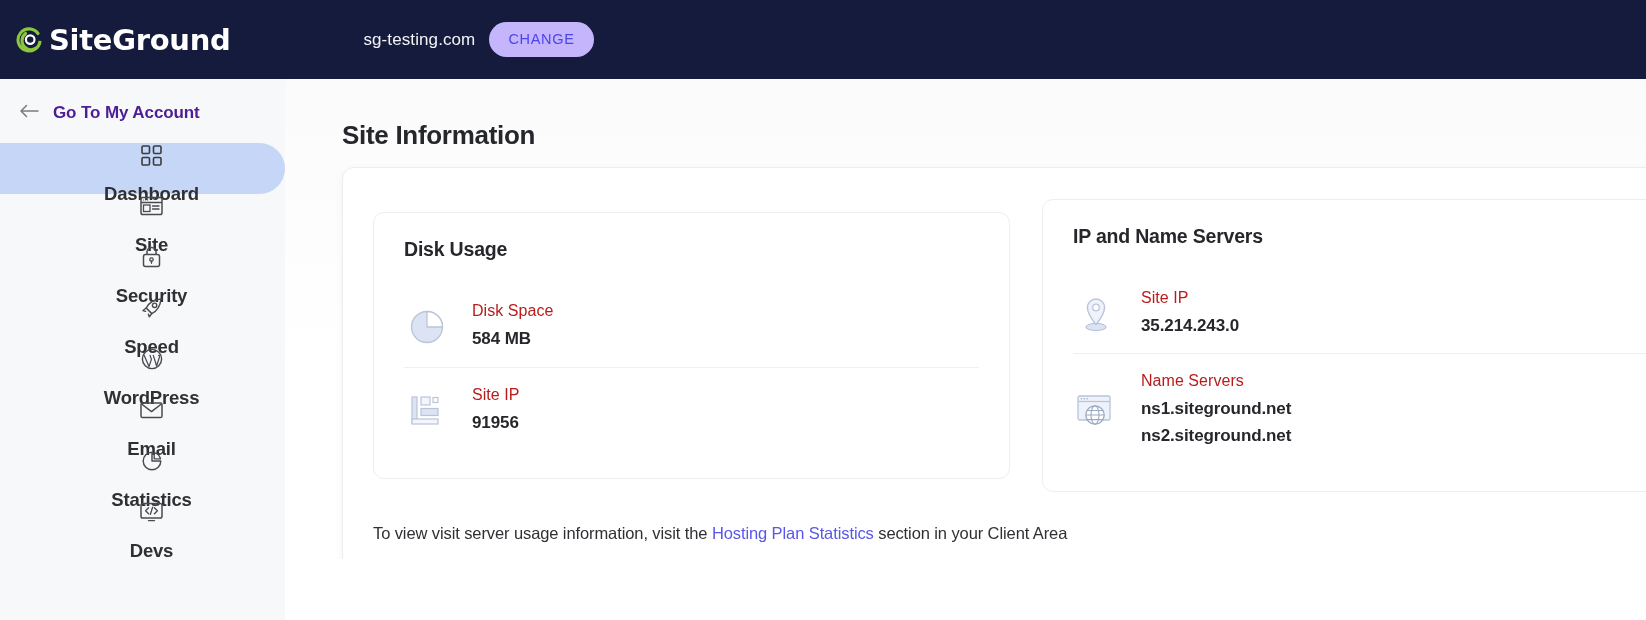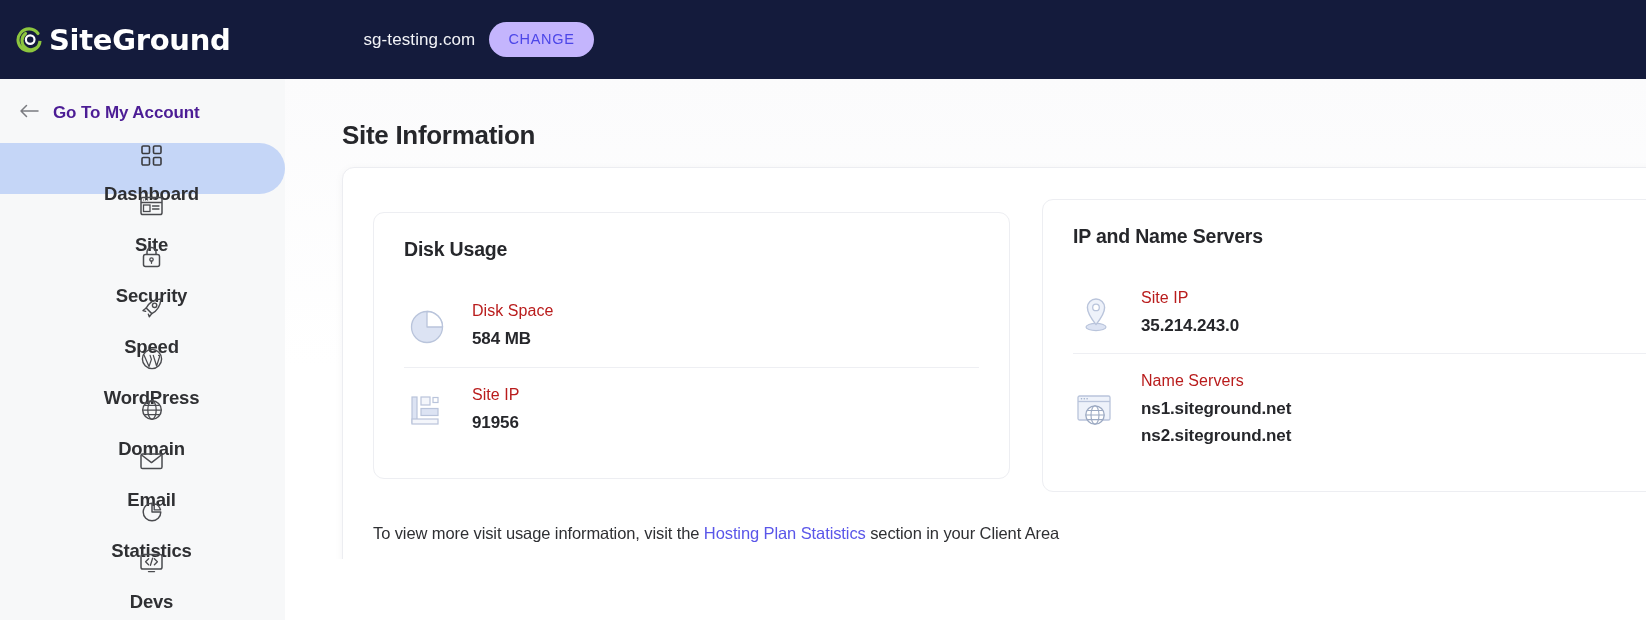--- a/index.html
+++ b/index.html
@@ -296,30 +296,20 @@
     <div class="nav-item">
       <span class="icon">
         <svg width="22" height="22" viewBox="0 0 22 22">
           <circle cx="11" cy="11" r="9.6" fill="none" stroke="#4A4B4F" stroke-width="1.4"></circle>
           <path d="M3.2 7.4 L8 18.6 L10.4 11.4 L9.1 7.4 M12.3 7.4 L15.6 18 L18.4 9.2 C18.8 7.8 18.5 7.4 17.6 7.4" fill="none" stroke="#4A4B4F" stroke-width="1.25" stroke-linejoin="round" stroke-linecap="round"></path>
         </svg>
       </span>
       <span class="label">WordPress</span>
     </div>
 
-    <div class="nav-item">
-      <span class="icon">
-        <svg width="22" height="22" viewBox="0 0 22 22">
-          <circle cx="11" cy="11" r="9.3" fill="none" stroke="#4A4B4F" stroke-width="1.45"></circle>
-          <ellipse cx="11" cy="11" rx="4.2" ry="9.3" fill="none" stroke="#4A4B4F" stroke-width="1.3"></ellipse>
-          <path d="M2.2 11 H19.8 M3.6 6.4 H18.4 M3.6 15.6 H18.4" stroke="#4A4B4F" stroke-width="1.25"></path>
-        </svg>
-      </span>
-      <span class="label">Domain</span>
-    </div>
 
     <div class="nav-item">
       <span class="icon">
         <svg width="23" height="18" viewBox="0 0 23 18">
           <rect x="1" y="2" width="21" height="14.5" rx="1.6" fill="none" stroke="#4A4B4F" stroke-width="1.5"></rect>
           <path d="M1.6 3 L11.5 10.6 L21.4 3" fill="none" stroke="#4A4B4F" stroke-width="1.5" stroke-linejoin="round"></path>
         </svg>
       </span>
       <span class="label">Email</span>
     </div>
@@ -422,16 +412,16 @@
           <span>
             <span class="stat-label" style="display:block">Name Servers</span>
             <span class="stat-value" style="display:block">ns1.siteground.net</span>
             <span class="stat-value" style="display:block">ns2.siteground.net</span>
           </span>
         </div>
       </div>
 
     </div>
 
-    <div class="panel-note"><span>To view more visit usage information, visit the </span><a href="#">Hosting Plan Statistics</a><span> section in your Client Area</span></div>
+    <div class="panel-note"><span>To view visit server usage information, visit the </span><a href="#">Hosting Plan Statistics</a><span> section in your Client Area</span></div>
 
   </div>
 </div>
 
 </body></html>

